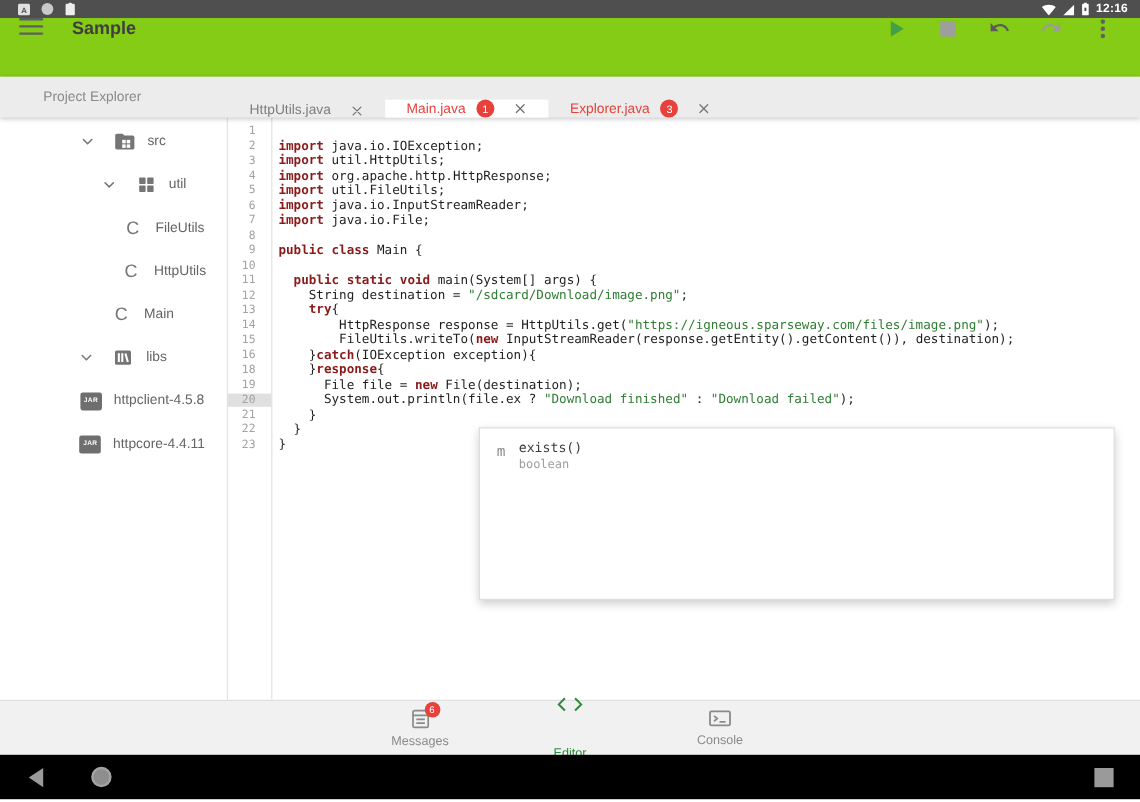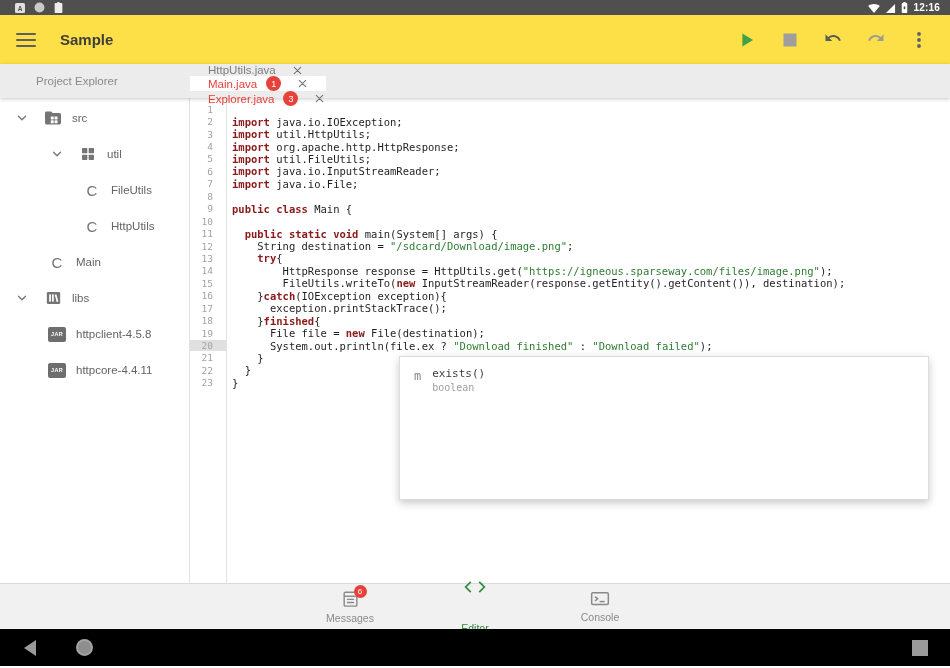--- a/index.html
+++ b/index.html
@@ -7,44 +7,44 @@
           font-family:"Liberation Sans",sans-serif;}
 
   
   .status-bar{height:15px;background:#4f4f4f;display:flex;align-items:center;padding:0 10px;}
   .sb-left{display:flex;align-items:center;gap:9px;margin-left:5px;}
   .sb-right{margin-left:auto;display:flex;align-items:center;gap:5px;}
   .sb-ic{display:inline-flex;align-items:center;}
   .sb-time{color:#fff;font-size:10px;font-weight:bold;letter-spacing:.2px;}
 
   
-  .toolbar{height:49px;background:#fde047;display:flex;align-items:center;padding:0 16px;}
+  .toolbar{height:49px;background:#84cc16;display:flex;align-items:flex-start;padding:0 16px;}
   .hamburger{width:20px;display:flex;flex-direction:column;gap:4px;cursor:pointer;}
   .hamburger span{display:block;height:2px;background:#5f5f5f;border-radius:1px;}
   .toolbar-title{font-size:15px;font-weight:bold;color:#3e3e3e;margin-left:24px;}
   .toolbar-actions{margin-left:auto;display:flex;align-items:center;gap:25px;padding-right:6px;}
   .tb-btn{display:inline-flex;align-items:center;justify-content:center;width:18px;height:18px;cursor:pointer;}
 
   
   .tab-bar{height:34px;background:#ececec;display:flex;align-items:stretch;position:relative;z-index:6;
            box-shadow:0 1px 4px rgba(0,0,0,.22);}
   .explorer-tab{width:190px;box-sizing:border-box;display:flex;align-items:center;padding-left:36px;
                 font-size:11.5px;color:#8a8a8a;}
-  .file-tabs{display:flex;align-items:flex-start;flex-direction:column;}
+  .file-tabs{display:flex;align-items:flex-end;}
   .tab{display:flex;align-items:center;padding:0 18px;font-size:11.5px;color:#7d7d7d;gap:9px;}
   .tab.active{background:#fff;}
   .tab.error .tab-label{color:var(--error-red,#e8403a);}
   .tab-badge{width:15px;height:15px;border-radius:50%;background:var(--error-red,#e8403a);color:#fff;
              font-size:9px;display:flex;align-items:center;justify-content:center;flex:none;}
   .tab-close{display:inline-flex;margin-left:7px;cursor:pointer;}
 
   
   .content{display:flex;height:485px;position:relative;background:#fff;}
   .sidebar{width:190px;flex:none;box-sizing:border-box;border-right:1px solid #e3e3e3;padding-top:2px;background:#fff;}
-  .tree-row{height:36px;display:flex;align-items:center;box-sizing:border-box;cursor:pointer;}
+  .tree-row{height:36px;display:flex;align-items:center;box-sizing:border-box;cursor:pointer;justify-content:center;}
   .icon{display:inline-flex;width:18px;justify-content:center;align-items:center;margin-right:10px;flex:none;}
   .chevron{margin-right:13px;}
   .glyph-class{width:18px;text-align:center;font-size:15px;color:#757575;margin-right:10px;flex:none;}
   .glyph-jar{width:18px;height:15px;background:#6e6e6e;color:#fff;border-radius:2px;font-size:5.5px;
              font-weight:bold;letter-spacing:.3px;display:flex;align-items:center;justify-content:center;
              margin-right:10px;flex:none;}
   .tree-label{font-size:11.5px;color:#646464;}
 
   
   .editor{flex:1;position:relative;padding-top:5px;font-family:"DejaVu Sans Mono",monospace;overflow:hidden;}
@@ -336,26 +336,22 @@
           </div>
           <div class="code-row">
             <span class="gutter">15</span>
             <span class="code-text"><span class="c-p">        FileUtils.writeTo(</span><span class="c-k">new</span><span class="c-p"> InputStreamReader(response.getEntity().getContent()), destination);</span></span>
           </div>
           <div class="code-row">
             <span class="gutter">16</span>
             <span class="code-text"><span class="c-p">    }</span><span class="c-k">catch</span><span class="c-p">(IOException exception){</span></span>
           </div>
           <div class="code-row">
-            <span class="gutter">17</span>
-            <span class="code-text"><span class="c-p">      exception.printStackTrace();</span></span>
-          </div>
-          <div class="code-row">
             <span class="gutter">18</span>
-            <span class="code-text"><span class="c-p">    }</span><span class="c-k">finished</span><span class="c-p">{</span></span>
+            <span class="code-text"><span class="c-p">    }</span><span class="c-k">response</span><span class="c-p">{</span></span>
           </div>
           <div class="code-row">
             <span class="gutter">19</span>
             <span class="code-text"><span class="c-p">      File file = </span><span class="c-k">new</span><span class="c-p"> File(destination);</span></span>
           </div>
           <div class="code-row">
             <span class="gutter active">20</span>
             <span class="code-text"><span class="c-p">      System.out.println(file.ex ? </span><span class="c-s">"Download finished"</span><span class="c-p"> : </span><span class="c-s">"Download failed"</span><span class="c-p">);</span></span>
           </div>
           <div class="code-row">

